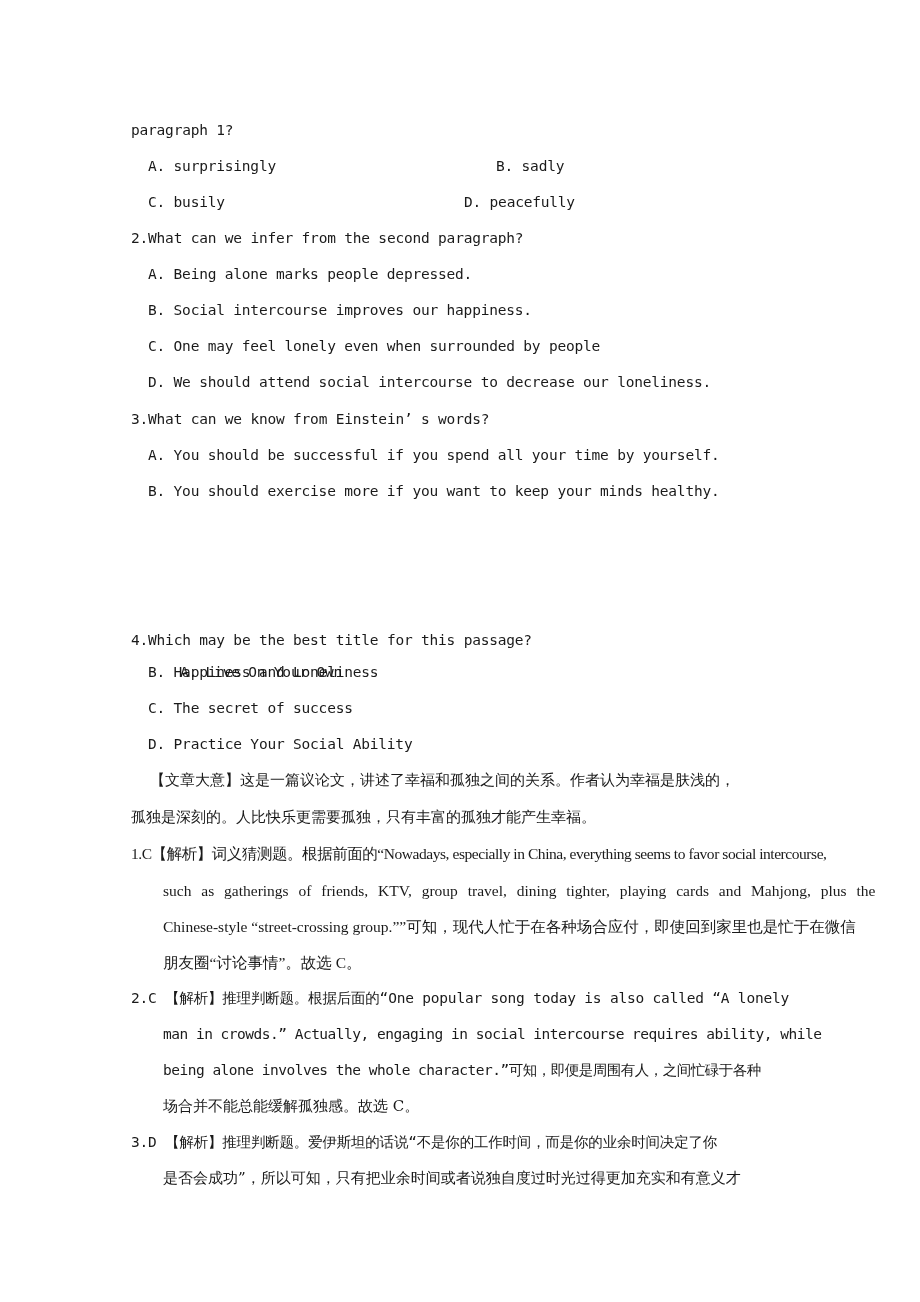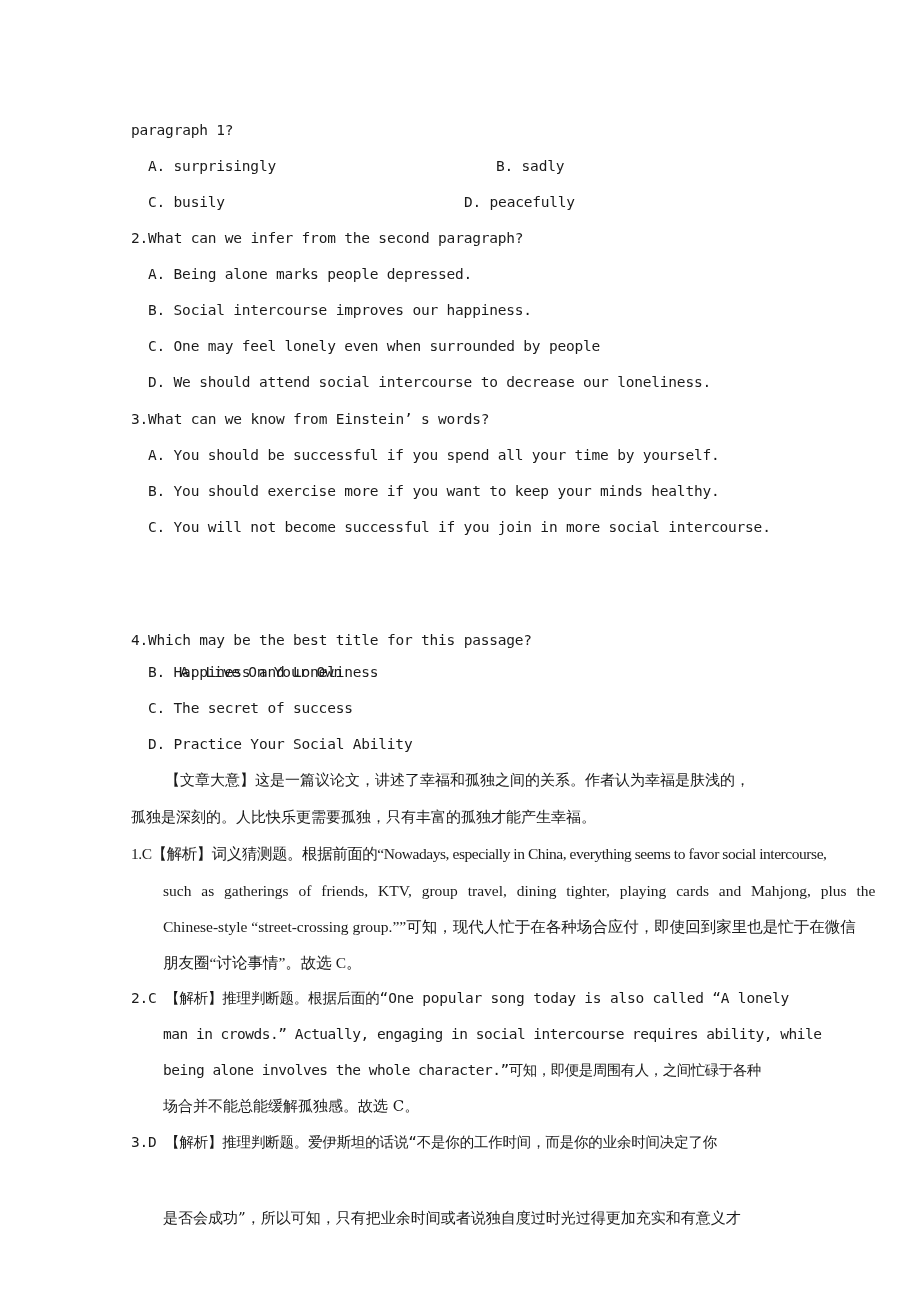--- a/index.html
+++ b/index.html
@@ -43,53 +43,50 @@
     <span>D.</span>&nbsp;<span>We should attend social intercourse to decrease our loneliness.</span>
   </div>
 
   <div class="line mono" style="left:131px; top:409px;">3.What can we know from Einstein’ s words?</div>
   <div class="line mono" style="left:148px; top:445px;">
     <span>A.</span>&nbsp;<span>You should be successful if you spend all your time by yourself.</span>
   </div>
   <div class="line mono" style="left:148px; top:481px;">
     <span>B.</span>&nbsp;<span>You should exercise more if you want to keep your minds healthy.</span>
   </div>
-  <div class="line mono" style="left:148px; top:517px;">
-    <span>C.</span>&nbsp;<span>You will not become successful if you join in more social intercourse.</span>
-  </div>
 
   <div class="line mono" style="left:131px; top:590px;margin-top:40px;">4.Which may be the best title for this passage?</div>
   <div class="line mono" style="left:148px; top:662px;margin-left:32px;">
     <span>A.</span>&nbsp;<span>Live On Your Own</span>
   </div>
   <div class="line mono" style="left:148px; top:662px;">
     <span>B.</span>&nbsp;<span>Happiness and Loneliness</span>
   </div>
   <div class="line mono" style="left:148px; top:698px;">
     <span>C.</span>&nbsp;<span>The secret of success</span>
   </div>
   <div class="line mono" style="left:148px; top:734px;">
     <span>D.</span>&nbsp;<span>Practice Your Social Ability</span>
   </div>
 
-  <div class="line cn" style="left:165px; top:770px;">【文章大意】这是一篇议论文，讲述了幸福和孤独之间的关系。作者认为幸福是肤浅的，</div>
+  <div class="line cn" style="left:150px; top:770px;">【文章大意】这是一篇议论文，讲述了幸福和孤独之间的关系。作者认为幸福是肤浅的，</div>
   <div class="line cn" style="left:131px; top:807px;">孤独是深刻的。人比快乐更需要孤独，只有丰富的孤独才能产生幸福。</div>
 
   <div>
     <div class="line en-serif" style="left:131px; top:844px; width:750px; letter-spacing:-0.45px;">1.C【解析】词义猜测题。根据前面的“Nowadays, especially in China, everything seems to favor social intercourse,</div>
     <div class="line en-serif" style="left:163px; top:881px; width:716px; word-spacing:6px;">such as gatherings of friends, KTV, group travel, dining tighter, playing cards and Mahjong, plus the</div>
     <div class="line en-serif" style="left:163px; top:917px;">Chinese-style “street-crossing group.””可知，现代人忙于在各种场合应付，即使回到家里也是忙于在微信</div>
     <div class="line en-serif" style="left:163px; top:953px;">朋友圈“讨论事情”。故选 C。</div>
   </div>
 
   <div>
     <div class="line mono" style="left:131px; top:988px;">2.C 【解析】推理判断题。根据后面的“One popular song today is also called “A lonely</div>
     <div class="line mono" style="left:163px; top:1024px; letter-spacing:-0.5px;">man in crowds.” Actually, engaging in social intercourse requires ability, while</div>
     <div class="line mono" style="left:163px; top:1060px; letter-spacing:-0.5px;text-align:right;">being alone involves the whole character.”可知，即便是周围有人，之间忙碌于各种</div>
     <div class="line cn" style="left:163px; top:1096px;">场合并不能总能缓解孤独感。故选 C。</div>
   </div>
 
   <div>
     <div class="line mono" style="left:131px; top:1132px;">3.D 【解析】推理判断题。爱伊斯坦的话说“不是你的工作时间，而是你的业余时间决定了你</div>
-    <div class="line cn" style="left:163px; top:1208px;">是否会成功”，所以可知，只有把业余时间或者说独自度过时光过得更加充实和有意义才</div>
+    <div class="line cn" style="left:163px; top:1168px;">是否会成功”，所以可知，只有把业余时间或者说独自度过时光过得更加充实和有意义才</div>
   </div>
 
 </div>
 
 </body></html>

